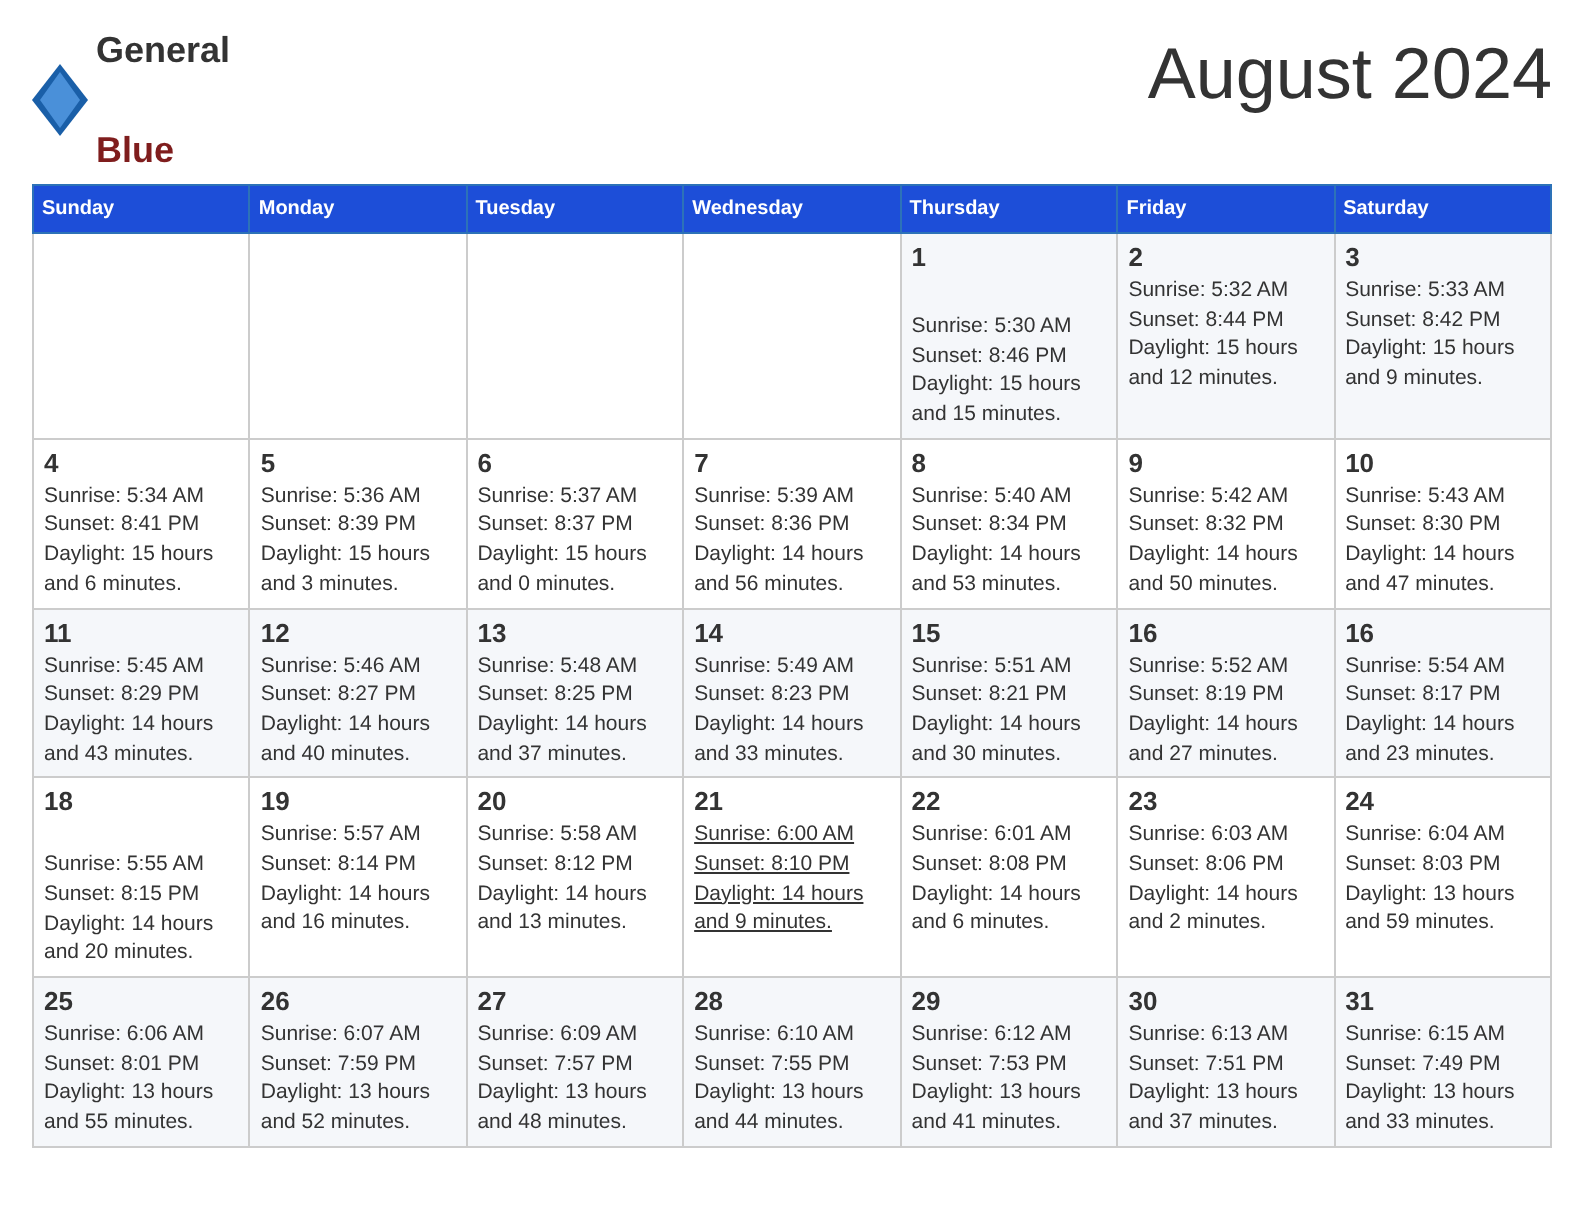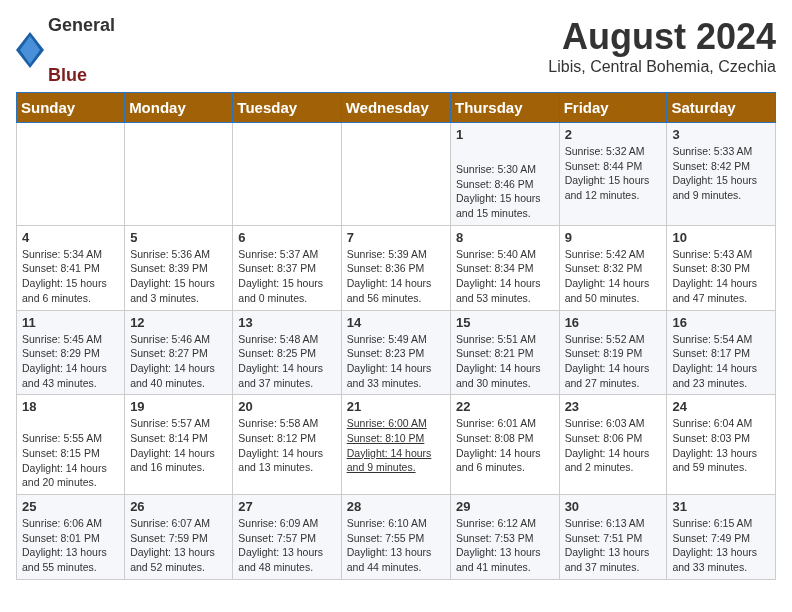--- a/index.html
+++ b/index.html
@@ -33,38 +33,38 @@
     .logo-text .blue { color: #7f1d1d; }
     .logo-icon {
       width: 28px;
       height: 36px;
     }
     .title-section {
       text-align: right;
     }
     .month-year {
       font-size: 36px;
-      font-weight: bold;
+      font-weight: normal;
       color: #333;
     }
     .location {
       font-size: 16px;
       color: #333;
     }
     .calendar {
       width: 100%;
       border-collapse: collapse;
       font-size: 11px;
     }
     .calendar thead th {
-      background-color: #a16207;
+      background-color: #1d4ed8;
       color: #fff;
       padding: 6px 4px;
       text-align: left;
-      font-size: 15px;
+      font-size: 10px;
       font-weight: bold;
       border: 1px solid #2d72b8;
     }
     .calendar tbody td {
       border: 1px solid #ccc;
       vertical-align: top;
       padding: 4px 5px;
       width: 110px;
       min-height: 80px;
       background: #fff;
@@ -100,21 +100,20 @@
       <polygon points="14,0 28,18 14,36 0,18" fill="#1a5fa8"></polygon>
       <polygon points="14,4 24,18 14,32 4,18" fill="#4a90d9"></polygon>
     </svg>
     <div class="logo-text">
       <span class="general">General</span>
       <span class="blue">Blue</span>
     </div>
   </div>
   <div class="title-section">
     <div class="month-year">August 2024</div>
-    <div class="location">Libis, Central Bohemia, Czechia</div>
   </div>
 </div>
 
 <table class="calendar">
   <thead>
     <tr>
     <th>Sunday</th>
         <th>Monday</th>
         <th>Tuesday</th>
         <th>Wednesday</th>

